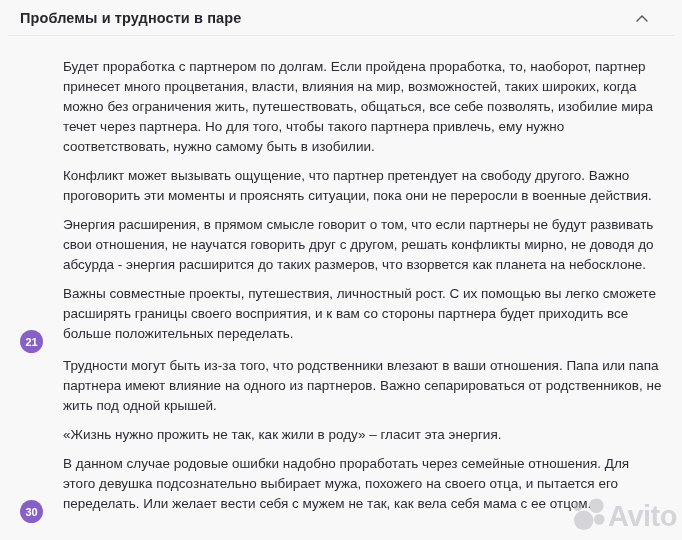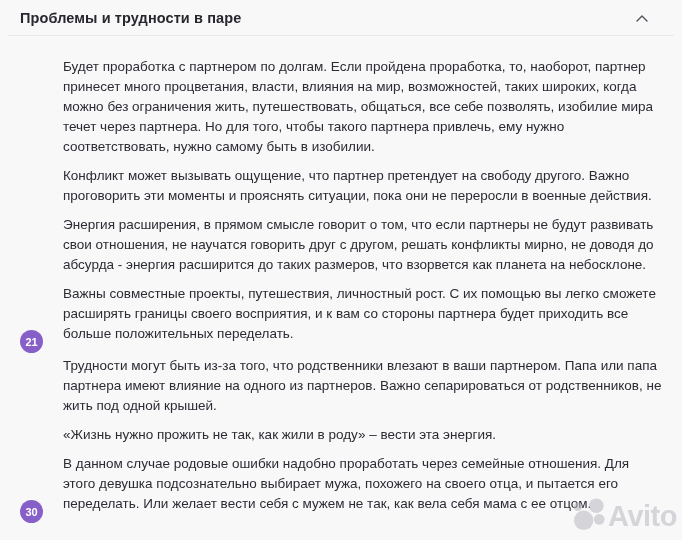--- a/index.html
+++ b/index.html
@@ -112,22 +112,22 @@
         <p>Будет проработка с партнером по долгам. Если пройдена проработка, то, наоборот, партнер принесет много процветания, власти, влияния на мир, возможностей, таких широких, когда можно без ограничения жить, путешествовать, общаться, все себе позволять, изобилие мира течет через партнера. Но для того, чтобы такого партнера привлечь, ему нужно соответствовать, нужно самому быть в изобилии.</p>
         <p>Конфликт может вызывать ощущение, что партнер претендует на свободу другого. Важно проговорить эти моменты и прояснять ситуации, пока они не переросли в военные действия.</p>
         <p>Энергия расширения, в прямом смысле говорит о том, что если партнеры не будут развивать свои отношения, не научатся говорить друг с другом, решать конфликты мирно, не доводя до абсурда - энергия расширится до таких размеров, что взорвется как планета на небосклоне.</p>
         <p>Важны совместные проекты, путешествия, личностный рост. С их помощью вы легко сможете расширять границы своего восприятия, и к вам со стороны партнера будет приходить все больше положительных переделать.</p>
       </div>
     </div>
 
     <div class="item">
       <div class="num-badge">30</div>
       <div class="paras">
-        <p>Трудности могут быть из-за того, что родственники влезают в ваши партнером. Папа или папа партнера имеют влияние на одного из партнеров. Важно сепарироваться от родственников, не жить под одной крышей.</p>
-        <p>«Жизнь нужно прожить не так, как жили в роду» – вести эта энергия.</p>
+        <p>Трудности могут быть из-за того, что родственники влезают в ваши отношения. Папа или папа партнера имеют влияние на одного из партнеров. Важно сепарироваться от родственников, не жить под одной крышей.</p>
+        <p>«Жизнь нужно прожить не так, как жили в роду» – гласит эта энергия.</p>
         <p>В данном случае родовые ошибки надобно проработать через семейные отношения. Для этого девушка подсознательно выбирает мужа, похожего на своего отца, и пытается его переделать. Или желает вести себя с мужем не так, как вела себя мама с ее отцом.</p>
       </div>
     </div>
 
   </div>
 
   <div class="watermark">
     <span>
       <svg width="33" height="33" viewBox="0 0 34 34" aria-hidden="true">
         <circle cx="5" cy="9" r="4.5" fill="rgba(182,182,192,0.55)"></circle>

